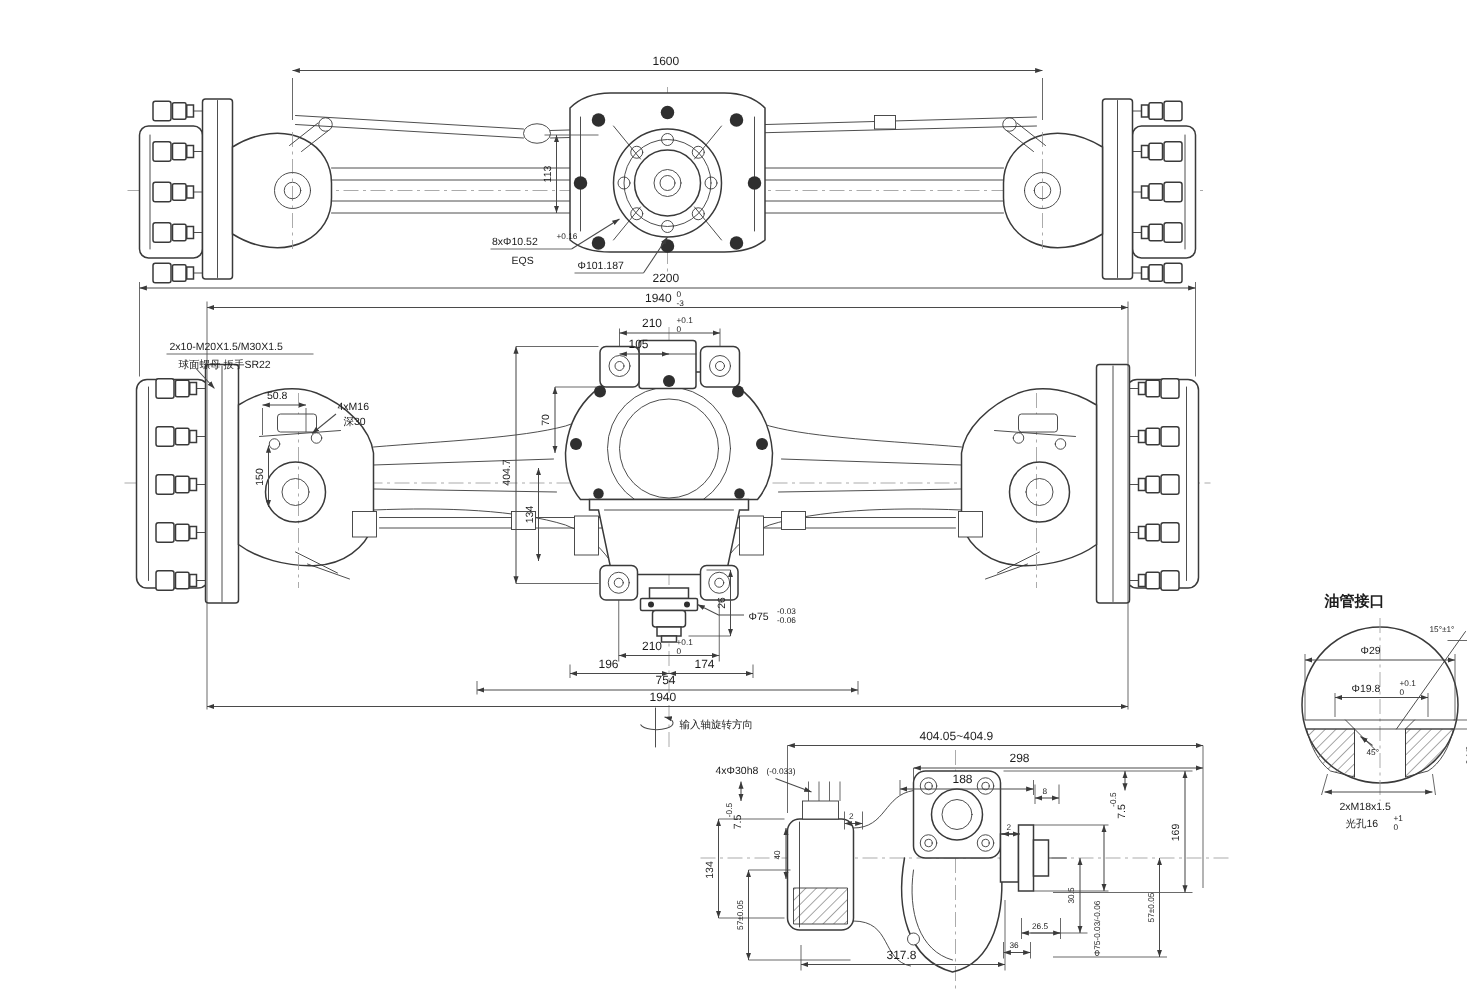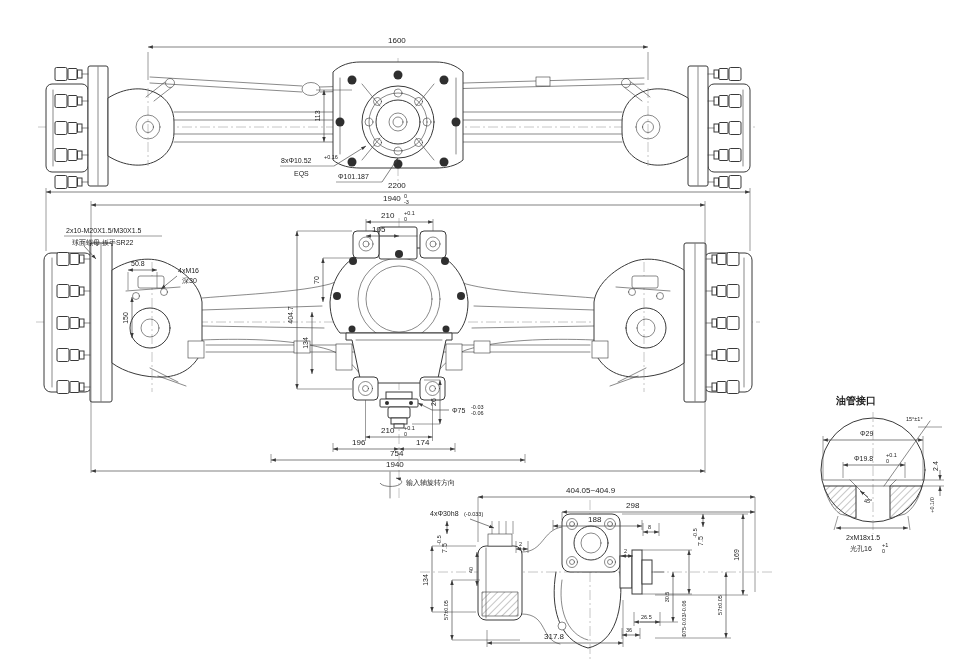--- a/index.html
+++ b/index.html
@@ -1,16 +1,16 @@
 <!DOCTYPE html>
 <html><head>
 <meta charset="utf-8">
 <style>
   html,body{margin:0;padding:0;background:#e8e8e8;}
-  .page{width:912px;height:670px;background:#fff;position:relative;font-family:"Liberation Sans","DejaVu Sans",sans-serif;}
+  .page{width:912px;height:670px;background:#fff;position:relative;font-family:"Liberation Sans","DejaVu Sans",sans-serif;padding-left:47px;}
   svg{display:block;}
   .ln{fill:none;stroke:#3a3a3a;stroke-width:1;stroke-linejoin:round;stroke-linecap:round;}
   .th{stroke-width:.6;}
   .wh{fill:#ffffff;stroke:#3a3a3a;stroke-width:1;}
   .wt{fill:#ffffff;stroke:#3a3a3a;stroke-width:.6;}
   .dimln{fill:none;stroke:#4a4a4a;stroke-width:.7;}
   .ext{fill:none;stroke:#4a4a4a;stroke-width:.55;}
   .cl{fill:none;stroke:#999;stroke-width:.55;stroke-dasharray:10 3 2 3;}
   .blt{fill:#2f2f2f;stroke:none;}
   text{fill:#1c1c1c;}

